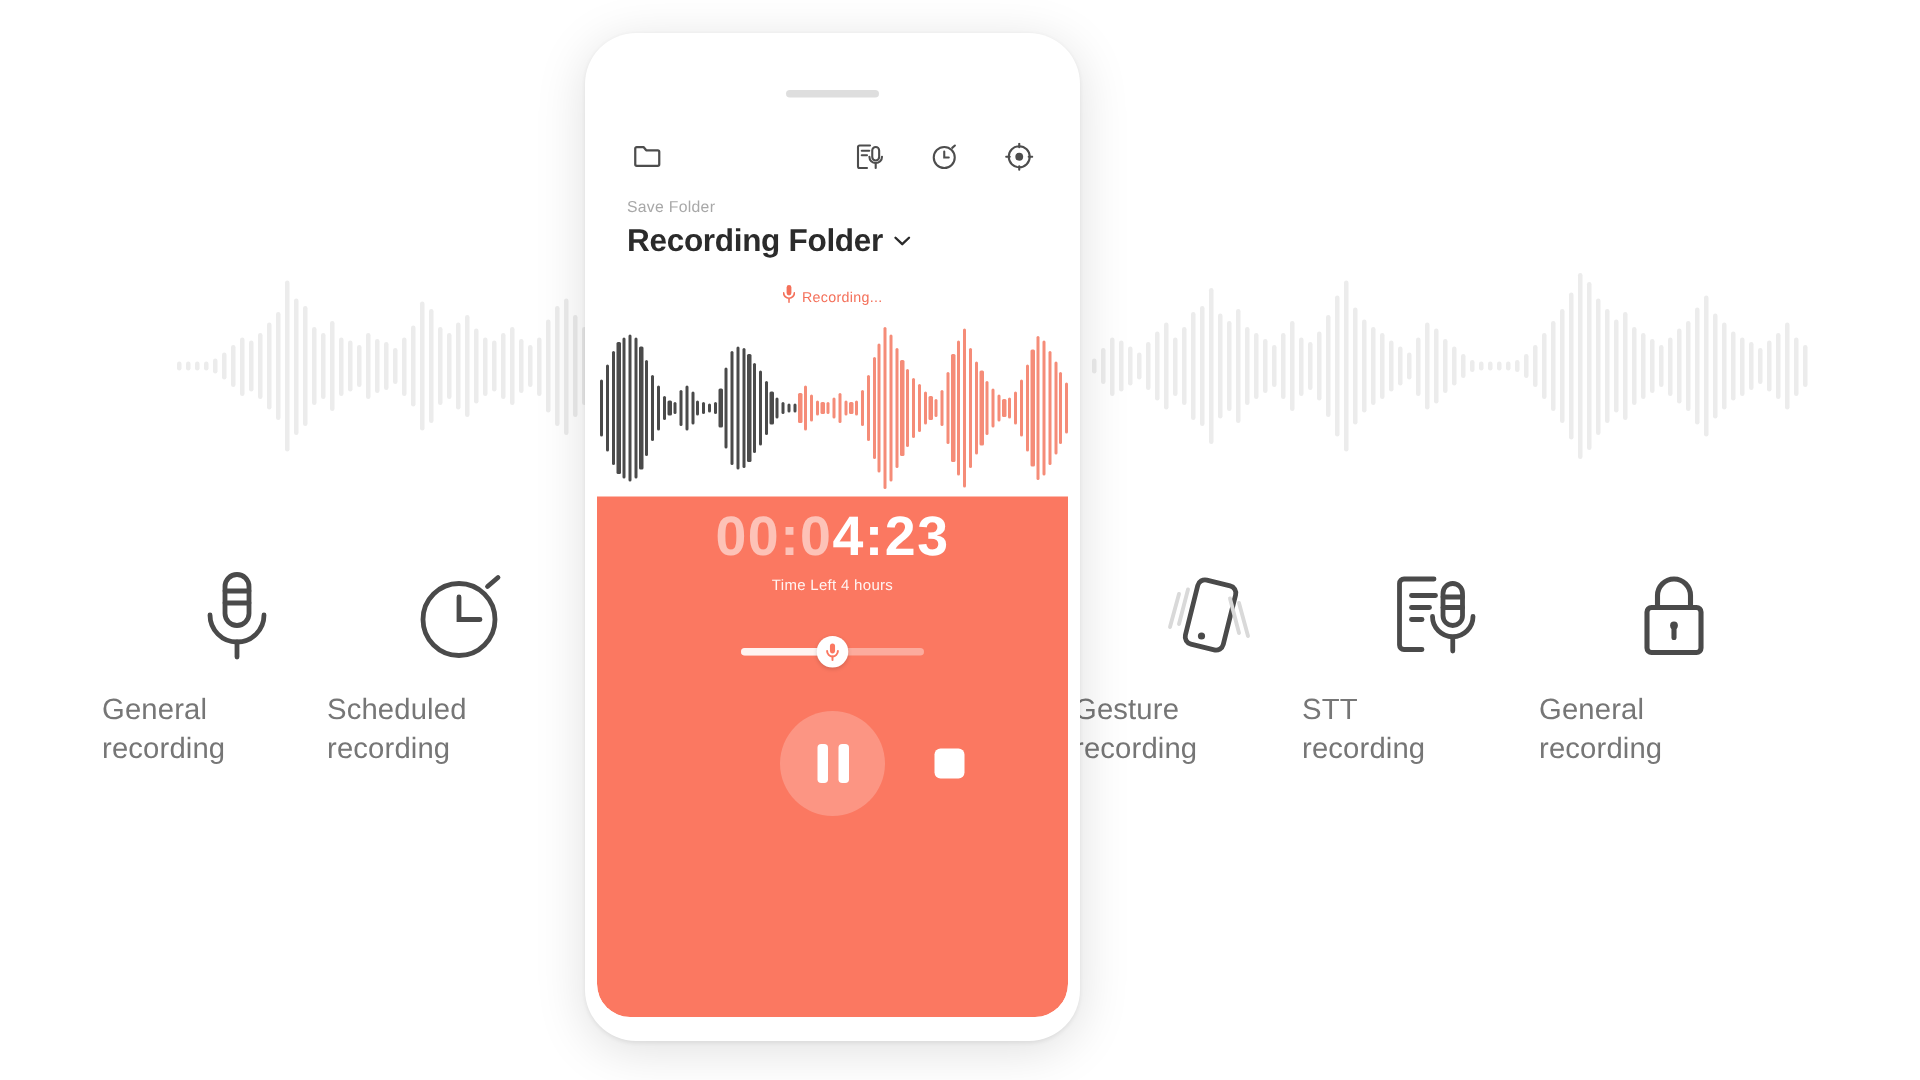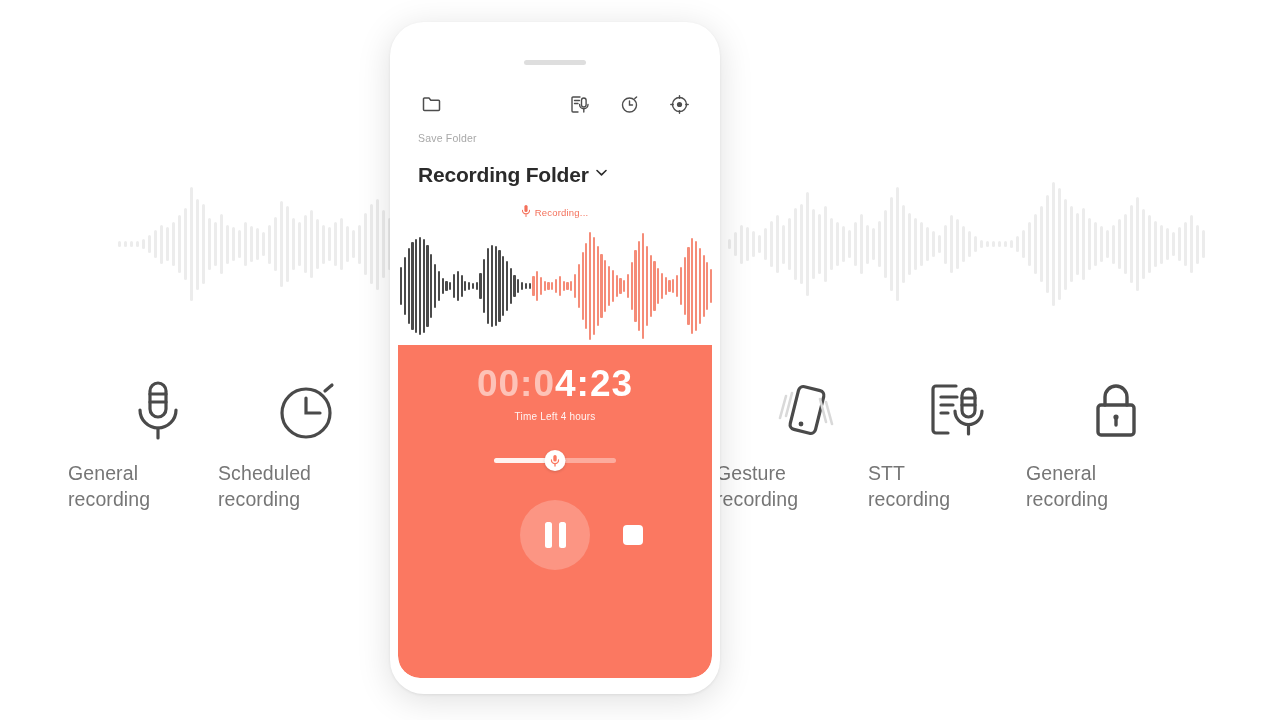--- a/index.html
+++ b/index.html
@@ -103,22 +103,22 @@
   #folder-icon{ margin-left:0; }
 
   
   #folder-info{ padding:0 20px; flex:0 0 auto; }
   #save-folder-label{
     font-size:10.5px;
     color:#a8a8a8;
     letter-spacing:.2px;
   }
   #folder-row{
-    display:flex; gap:6px;
-    margin-top:19px;
+    display:flex; align-items:center; gap:6px;
+    margin-top:5px;
   }
   #folder-name{
     font-size:21px;
     font-weight:bold;
     color:#2b2b2b;
     letter-spacing:-.2px;
   }
   #file-row{
     display:flex; align-items:center; gap:6px;
     margin-top:4px;
@@ -162,21 +162,21 @@
 
   
   #rec-panel{
     margin-top:auto;
     background:#FB7861;
     flex:1 1 auto;
     border-radius:0 0 22px 22px;
     display:flex;
     flex-direction:column;
     align-items:center;
-    padding-top:20px;
+    padding-top:8px;
   }
   #timer{
     font-size:37px;
     font-weight:bold;
     letter-spacing:1px;
     line-height:1;
     color:#ffffff;
     display:flex;
   }
   #timer .dim{ color:rgba(255,255,255,.55); }

